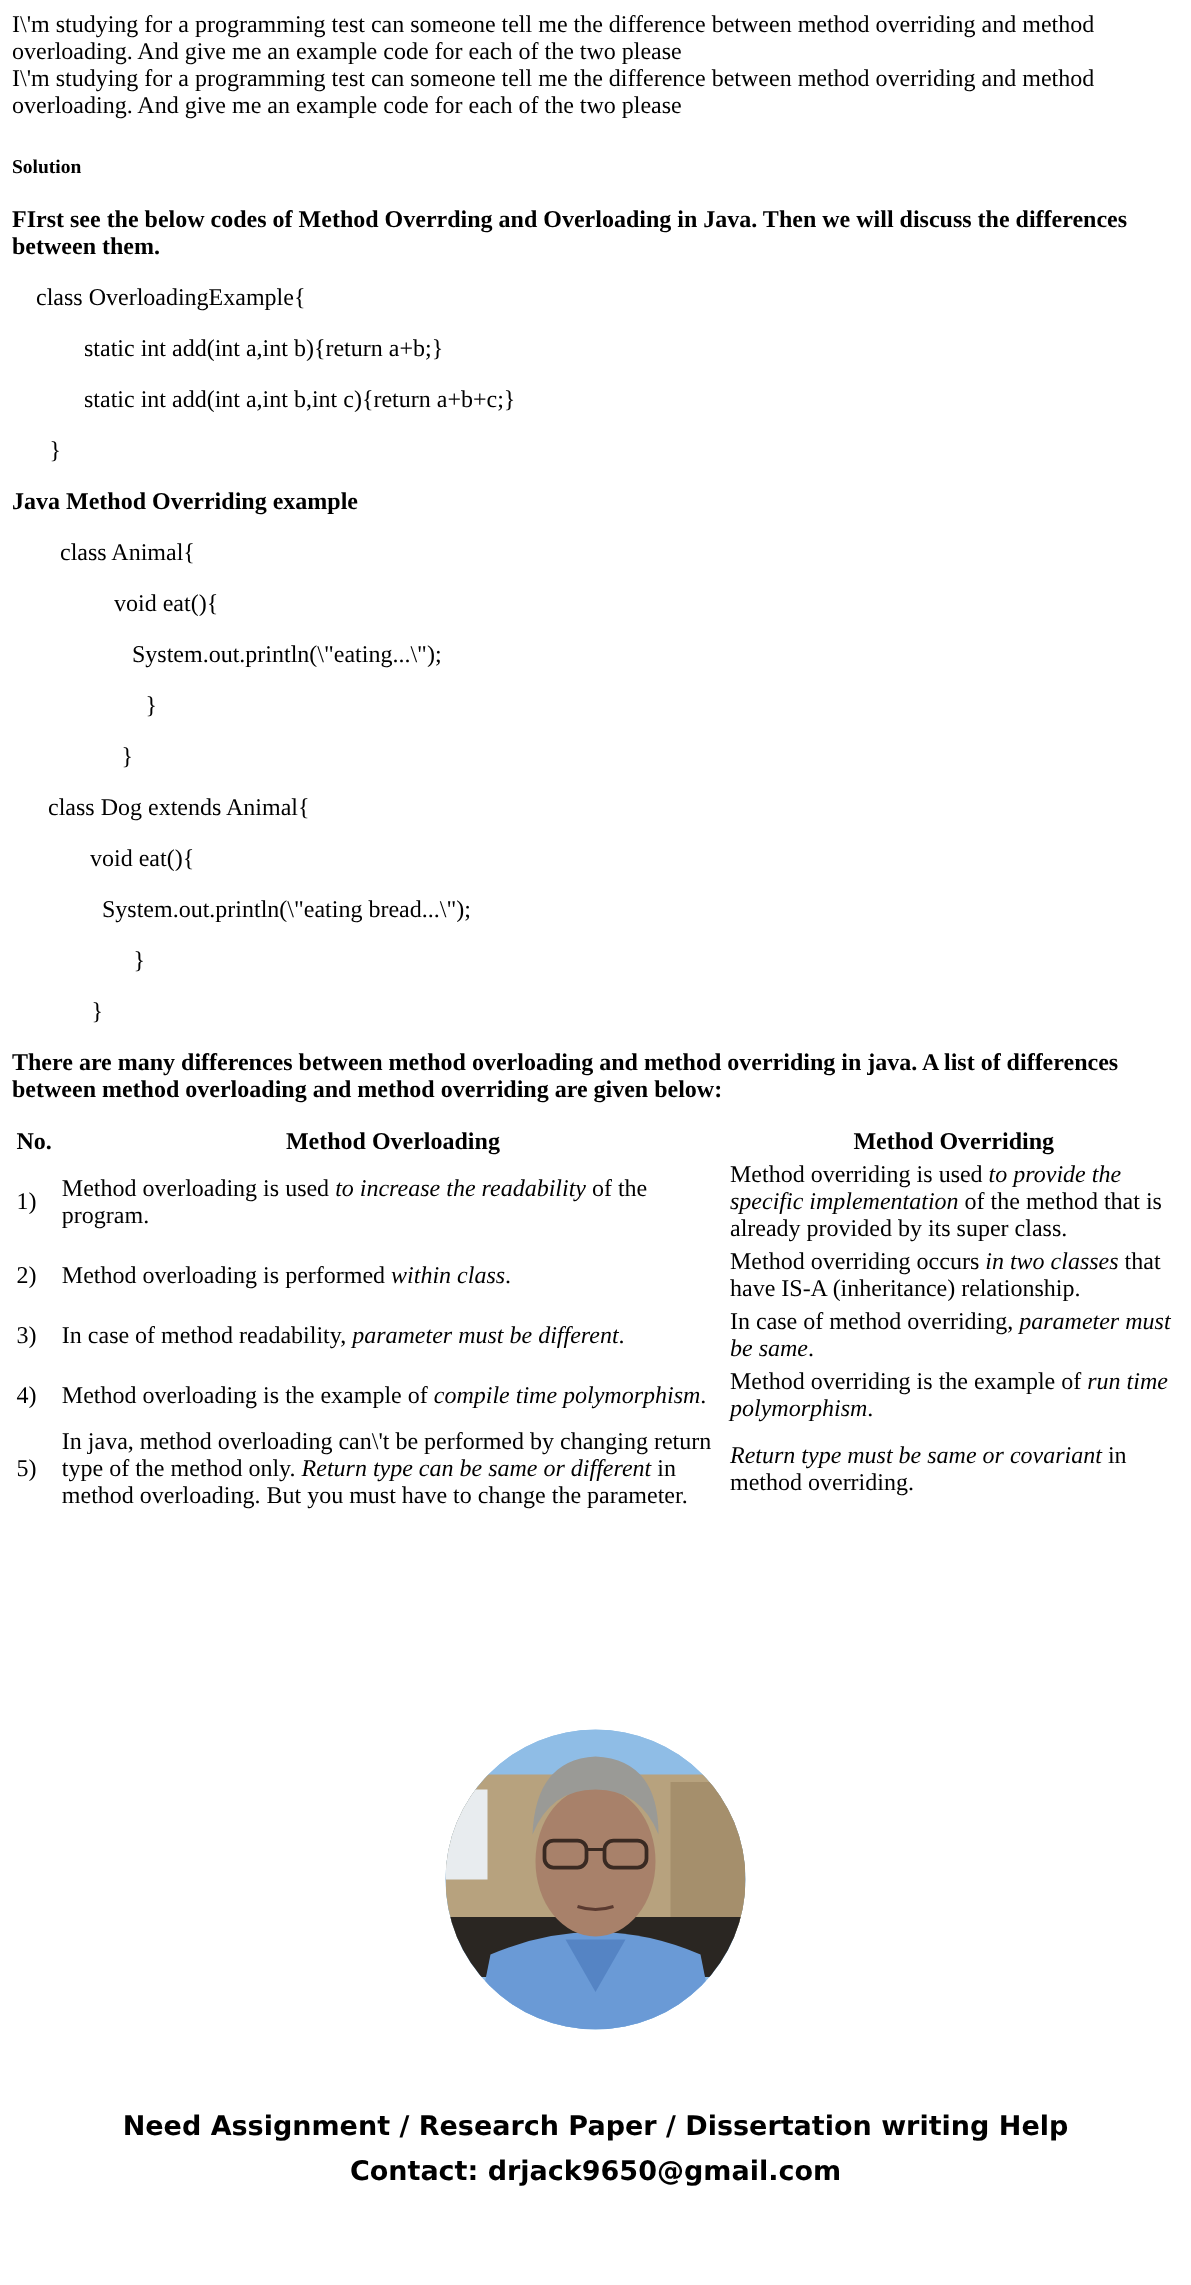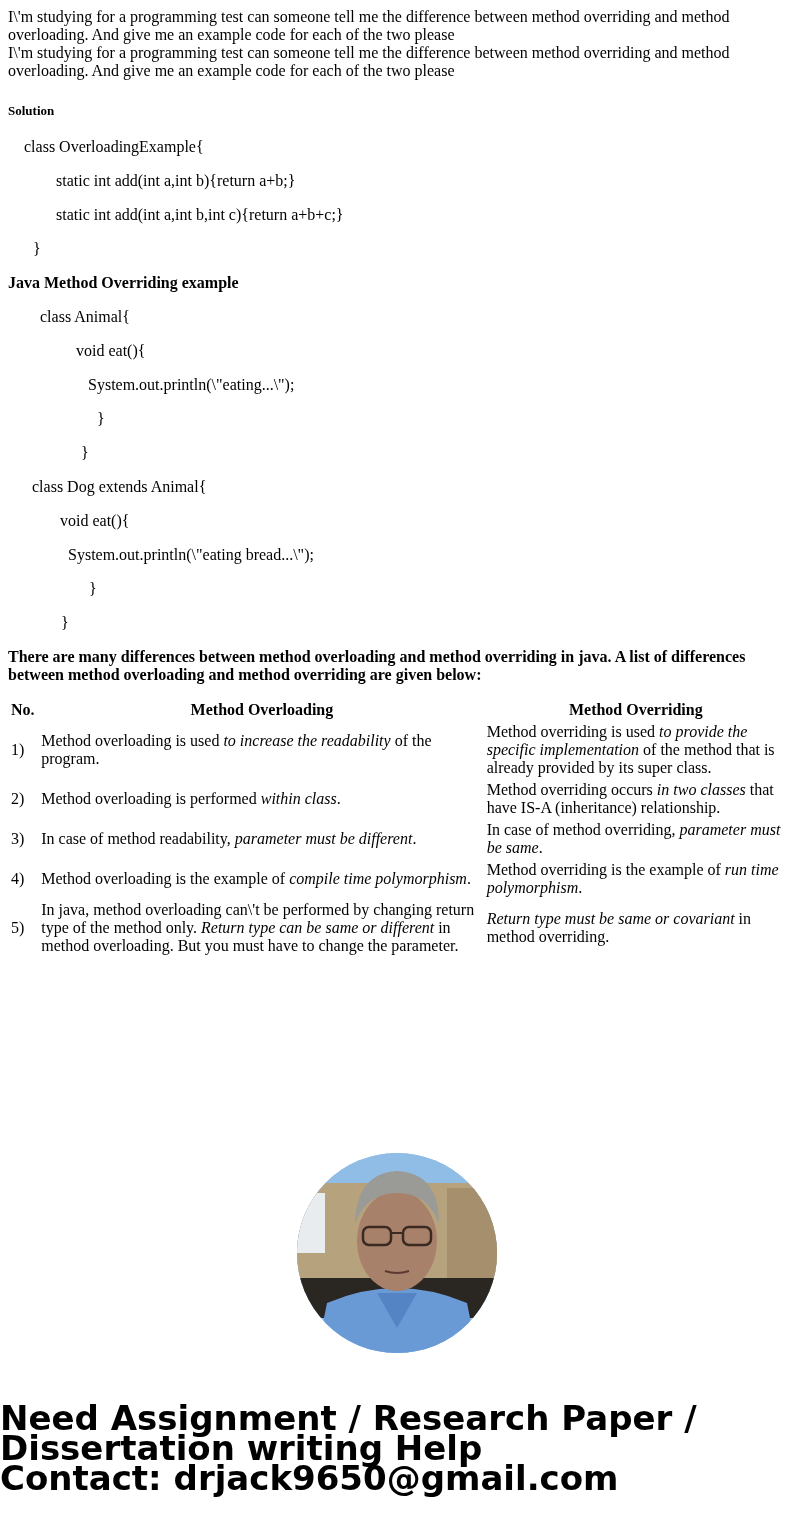--- a/index.html
+++ b/index.html
@@ -43,38 +43,40 @@
     height: 200px;
     border-radius: 50%;
     overflow: hidden;
     background: #8fbde6;
   }
   .footer {
     position: absolute;
     top: 1403px;
     left: 0;
     width: 794px;
+    text-align: center;
     font-family: "DejaVu Sans", sans-serif;
     font-weight: bold;
-    font-size: 34px;
+    font-size: 18px;
     line-height: 30px;
     color: #000;
   }
 </style>
 </head>
 <body>
 
 <div class="wrap">
   <div class="question">
     <div>I\'m studying for a programming test can someone tell me the difference between method overriding and method overloading. And give me an example code for each of the two please</div>
     <div>I\'m studying for a programming test can someone tell me the difference between method overriding and method overloading. And give me an example code for each of the two please</div>
   </div>
 
   <h3 class="sol-title">Solution</h3>
 
+  <p class="bold">FIrst see the below codes of Method Overrding and Overloading in Java. Then we will discuss the differences between them.</p>
 
   <div id="overloading-code">
       <div class="code-line" style="padding-left: 16px;">class OverloadingExample{</div>
       <div class="code-line" style="padding-left: 48px;">static int add(int a,int b){return a+b;}</div>
       <div class="code-line" style="padding-left: 48px;">static int add(int a,int b,int c){return a+b+c;}</div>
       <div class="code-line" style="padding-left: 25px;">}</div>
     </div>
 
   <p class="bold">Java Method Overriding example</p>
   <div id="overriding-code">

